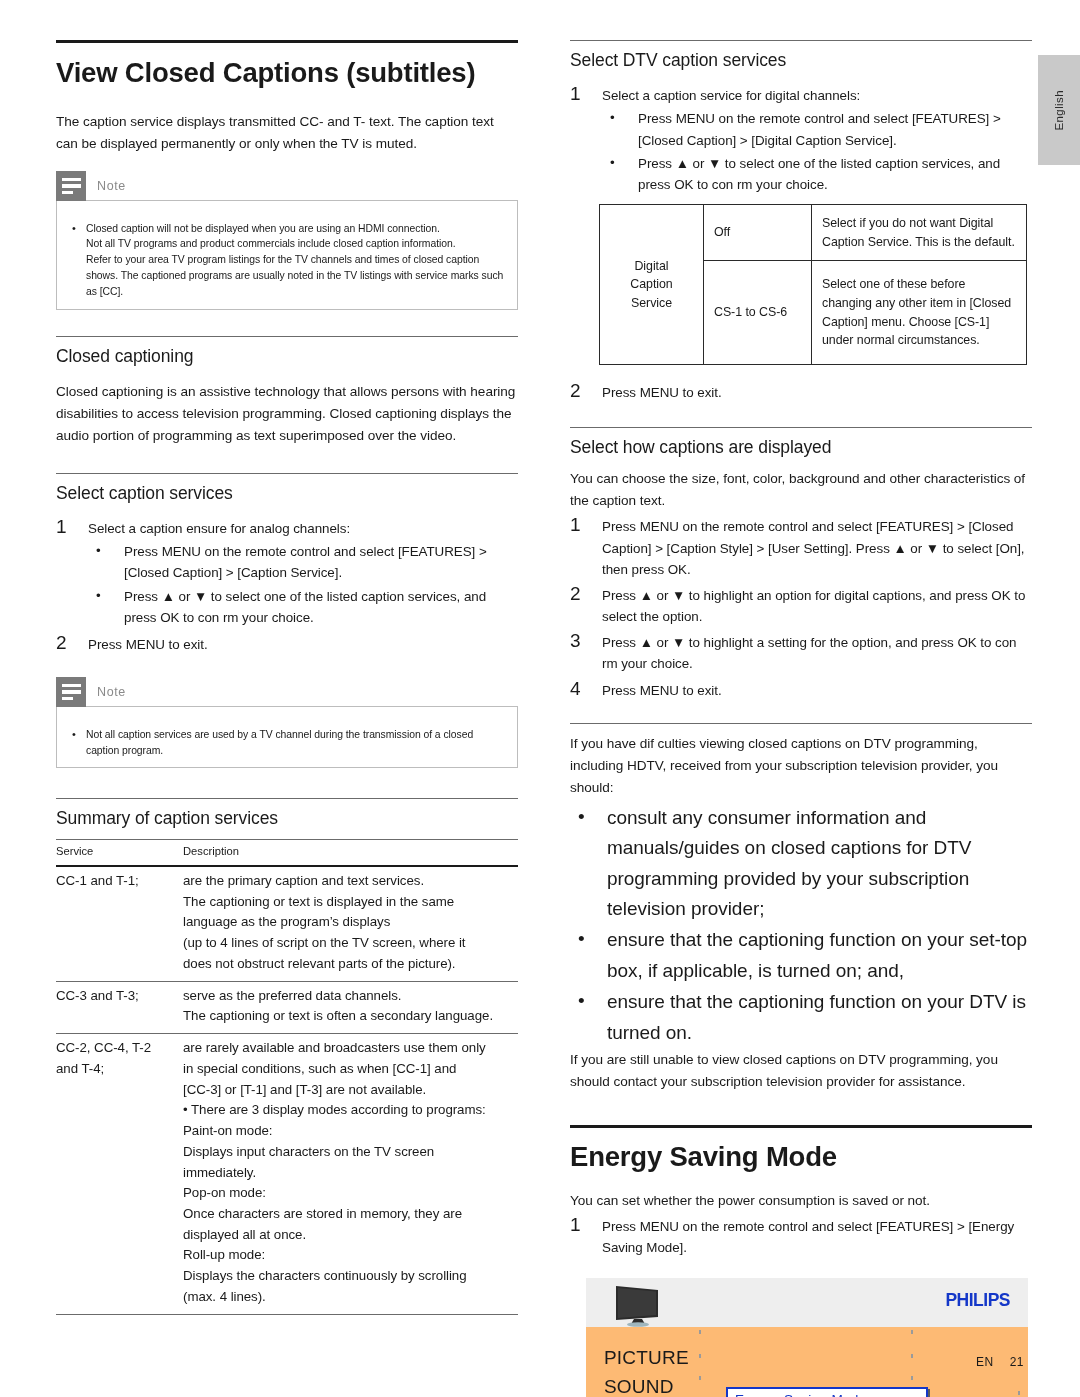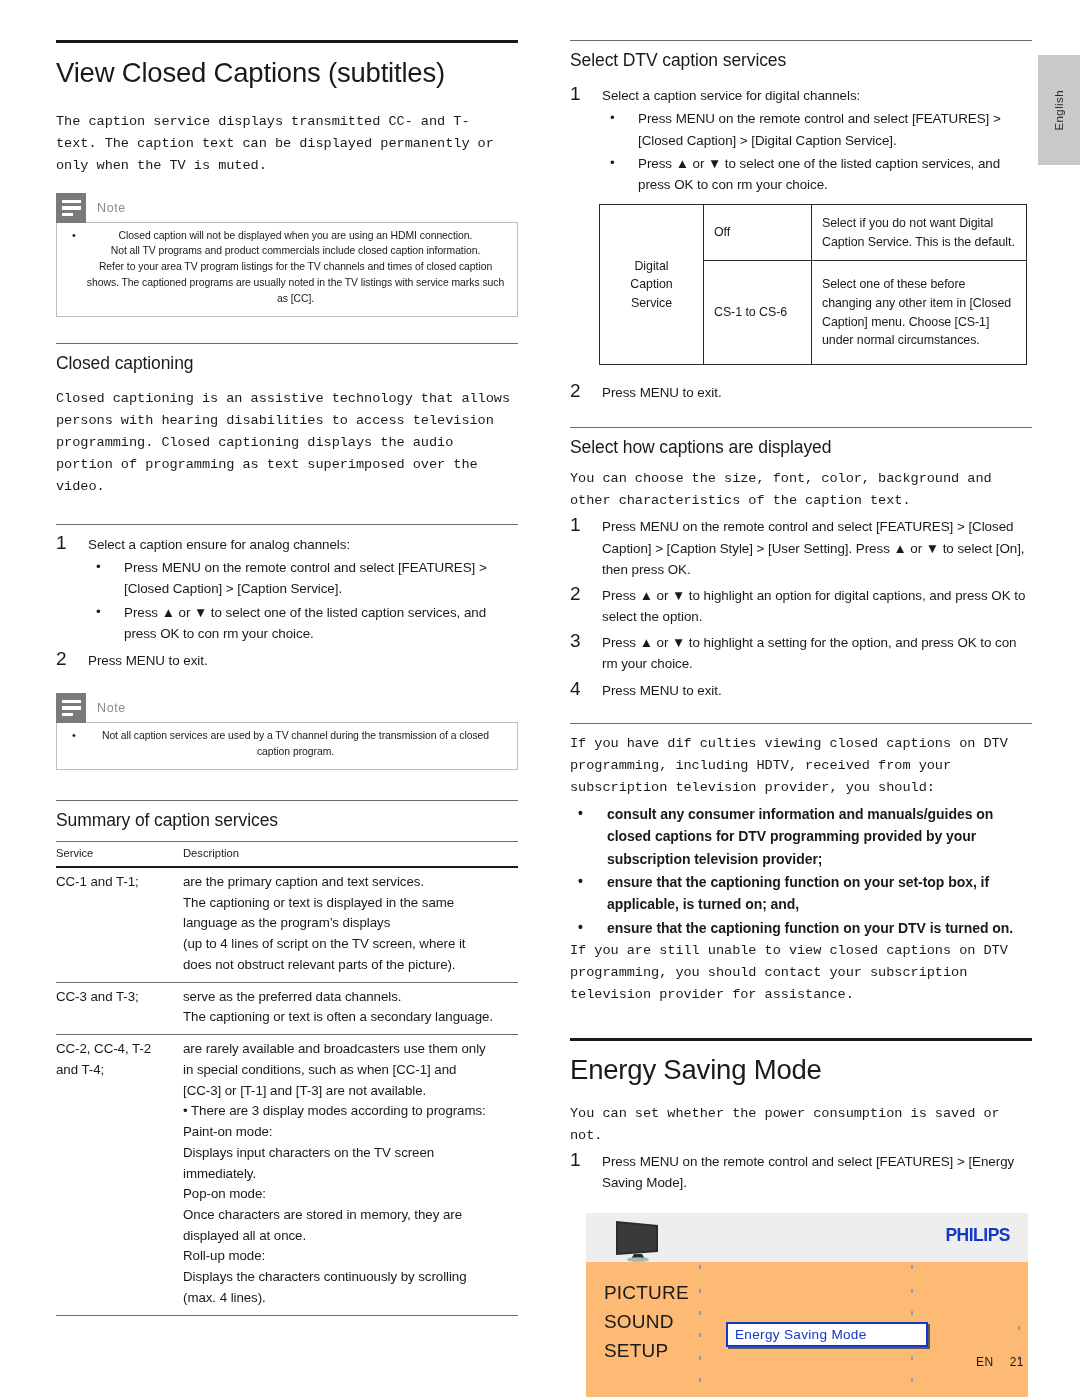--- a/index.html
+++ b/index.html
@@ -62,39 +62,38 @@
   }
   .rule-thin-top {
     border-top: 1.3px solid #6b6b6b;
     margin: 0 0 9px 0;
     height: 0;
   }
 
   
   h1.title {
     font-size: 27.5px;
-    font-weight: normal;
+    font-weight: bold;
     margin: 0 0 22px 0;
     letter-spacing: -0.2px;
     line-height: 1.15;
   }
   h2.sub {
     font-size: 17.5px;
     font-weight: normal;
     margin: 0 0 14px 0;
     letter-spacing: -0.1px;
   }
   h2.sub.tight { margin-bottom: 10px; }
 
   p.body {
     font-size: 13.6px;
     line-height: 1.62;
     margin: 0 0 16px 0;
     letter-spacing: -0.05px;
-    font-family: Liberation Mono, monospace;
   }
   p.body.tight { margin-bottom: 4px; }
 
   
   .note { margin: 4px 0 10px 0; }
   .note-head {
     display: flex;
     align-items: center;
     height: 30px;
   }
@@ -115,23 +114,22 @@
   .note-icon i:nth-child(3) { left: 6px;  top: 20px; width: 11px; height: 3.5px; }
   .note-label {
     font-size: 12.5px;
     color: #8a8a8a;
     padding-left: 11px;
     letter-spacing: 0.6px;
   }
   .note-body {
     border: 1px solid #bdbdbd;
     border-top: 1px solid #bdbdbd;
-    padding: 5px 12px 9px 12px;
+    padding: 20px 12px 9px 12px;
     margin-top: -1px;
-    text-align: center;
   }
   .note-body ul {
     margin: 0;
     padding: 0;
     list-style: none;
   }
   .note-body li {
     font-size: 10.4px;
     line-height: 1.52;
     position: relative;
@@ -184,25 +182,24 @@
     position: absolute;
     left: 8px;
     top: -1px;
   }
 
   
   ul.plain-dots { list-style: none; margin: 0; padding: 0; }
   ul.plain-dots > li {
     position: relative;
     padding-left: 37px;
-    font-size: 14px;
+    font-size: 19px;
     line-height: 1.6;
     margin: 0 0 1px 0;
     letter-spacing: -0.05px;
-    font-weight: bold;
   }
   ul.plain-dots > li:before {
     content: "\2022";
     position: absolute;
     left: 8px;
     top: -1px;
   }
 
   
   table.summary {
@@ -358,20 +355,21 @@
           <li class="nobullet">Refer to your area TV program listings for the TV channels and times of closed caption shows. The captioned programs are usually noted in the TV listings with service marks such as [CC].</li>
         </ul>
       </div>
     </div>
 
     <div class="rule-thin"></div>
     <h2 class="sub">Closed captioning</h2>
     <p class="body">Closed captioning is an assistive technology that allows persons with hearing disabilities to access television programming. Closed captioning displays the audio portion of programming as text superimposed over the video.</p>
 
     <div class="rule-thin"></div>
+    <h2 class="sub">Select caption services</h2>
 
     <ol class="steps">
       <li>
         <span class="num">1</span>
         <span>Select a caption ensure for analog channels:</span>
         <ul class="dots">
           <li>Press MENU on the remote control and select [FEATURES] &gt; [Closed Caption] &gt; [Caption Service].</li>
           <li>Press ▲ or ▼ to select one of the listed caption services, and press OK to con rm your choice.</li>
         </ul>
       </li>

